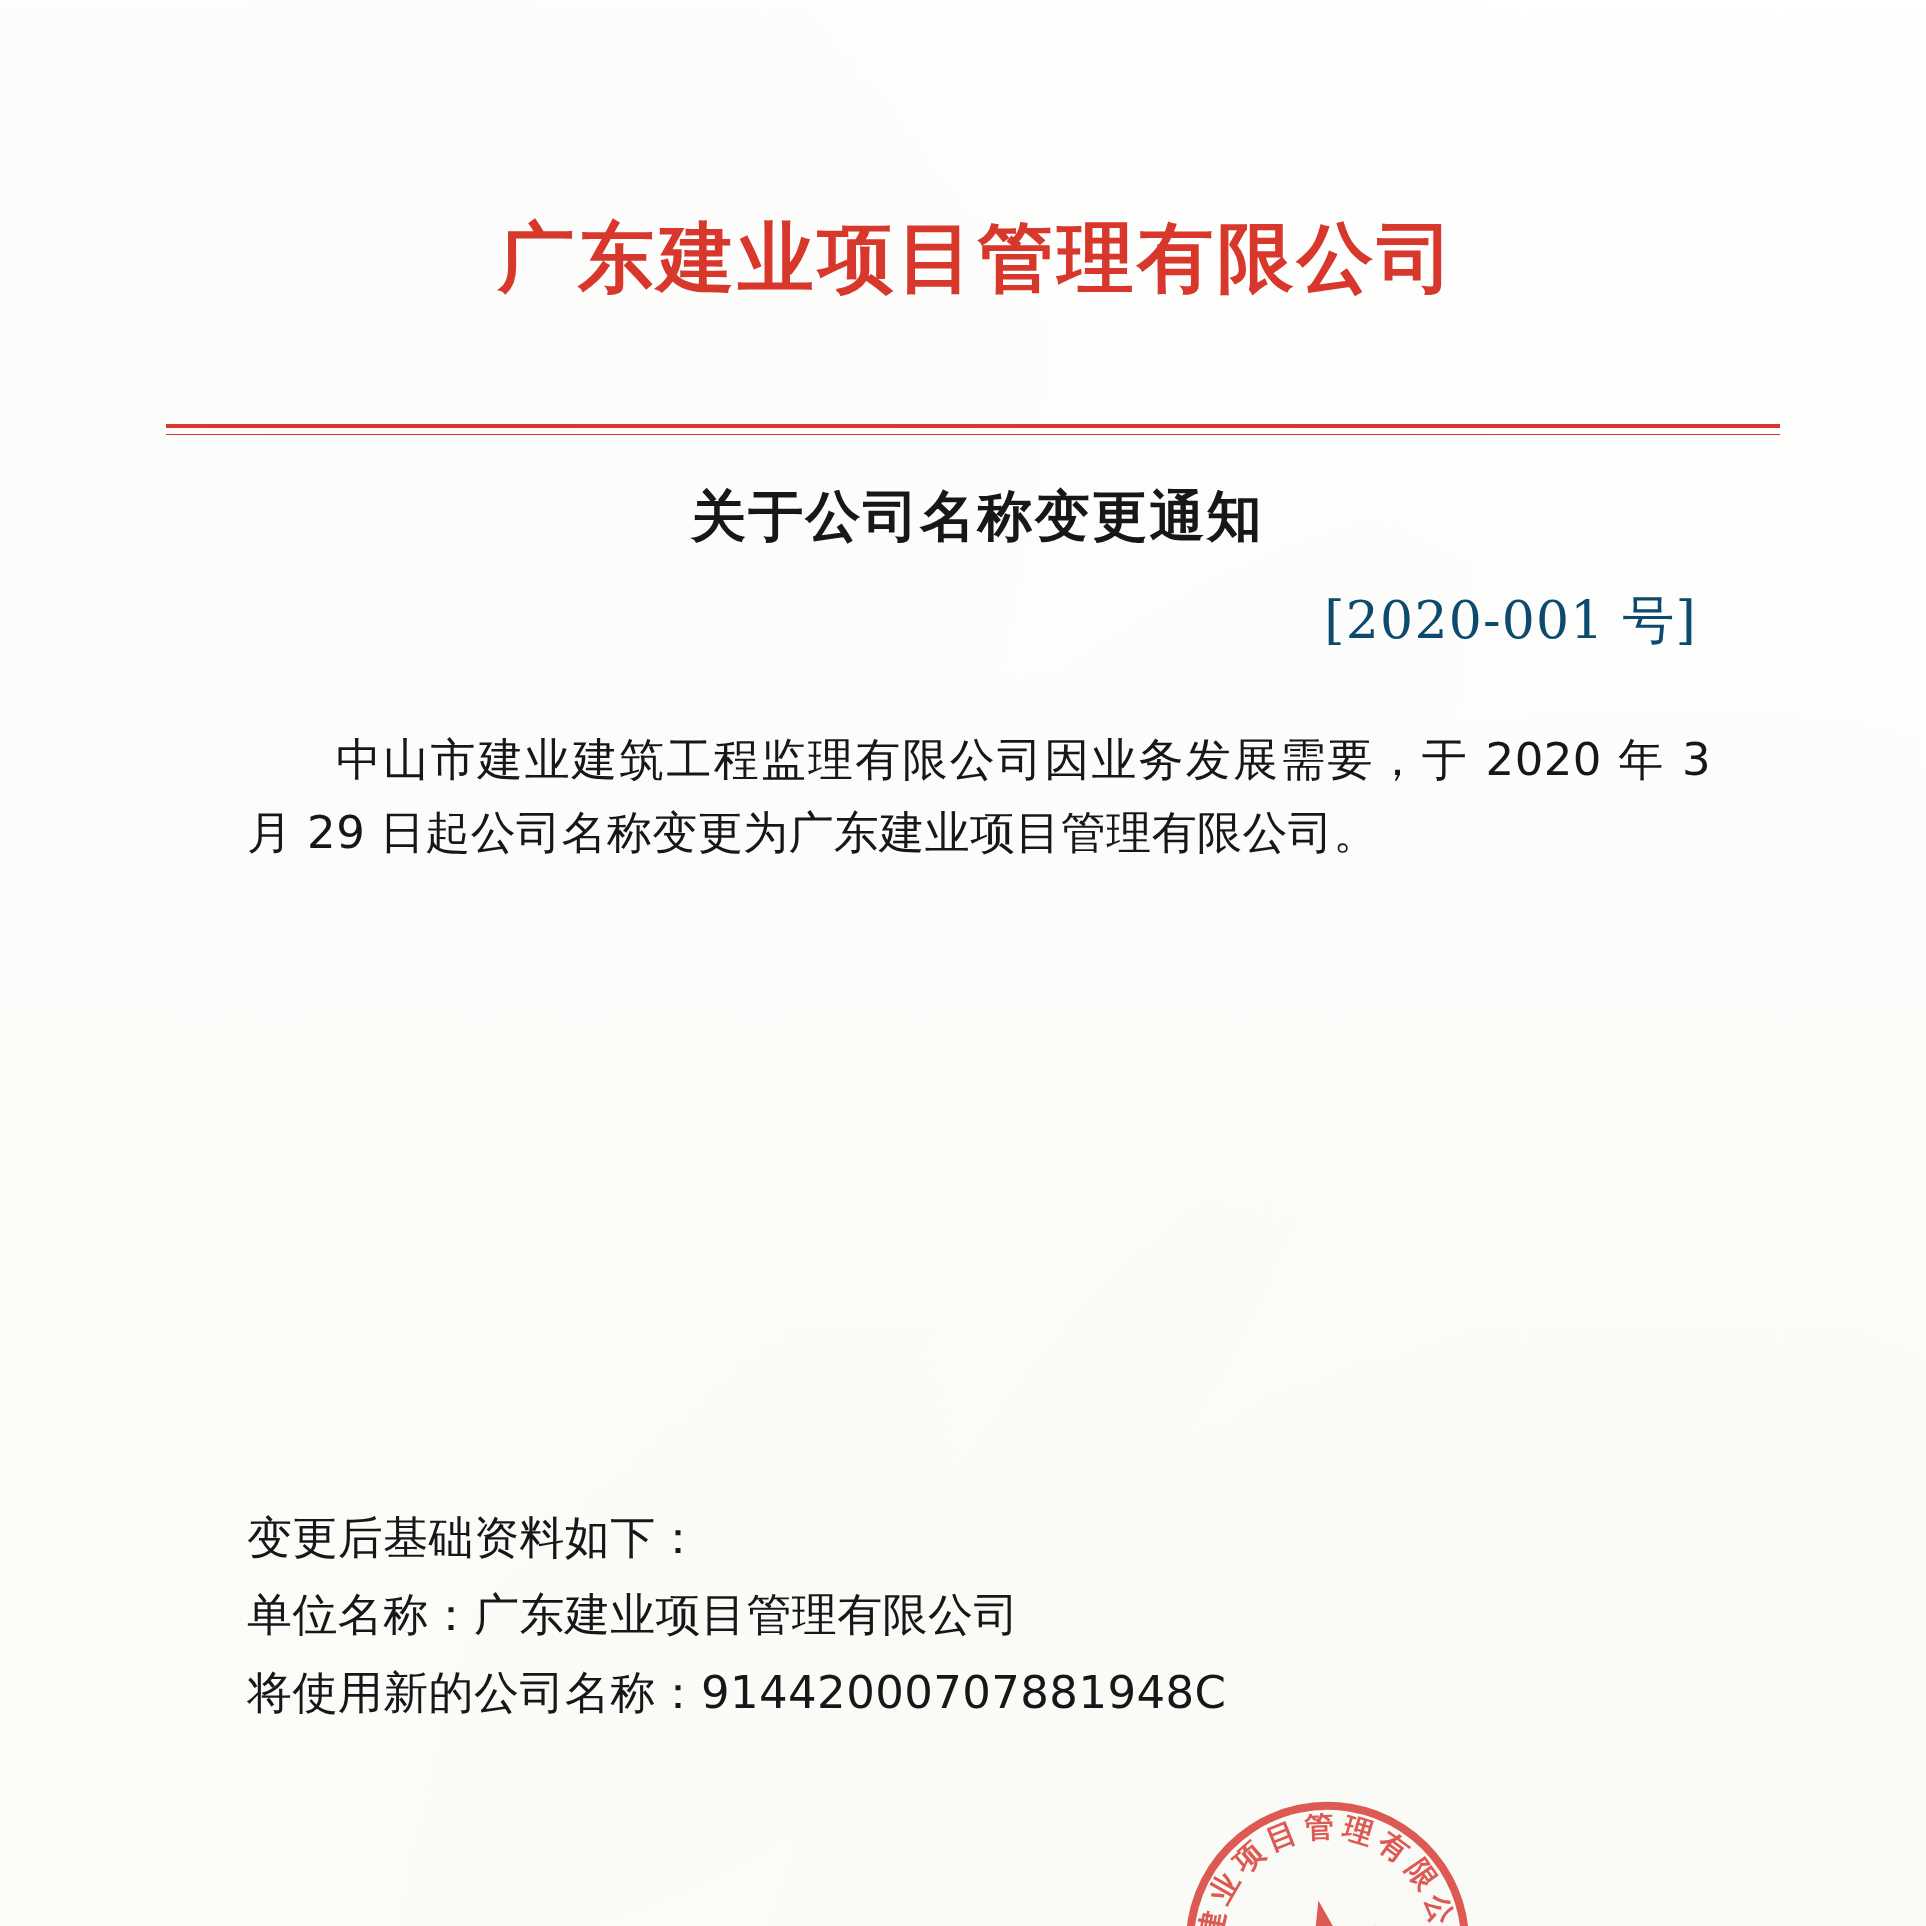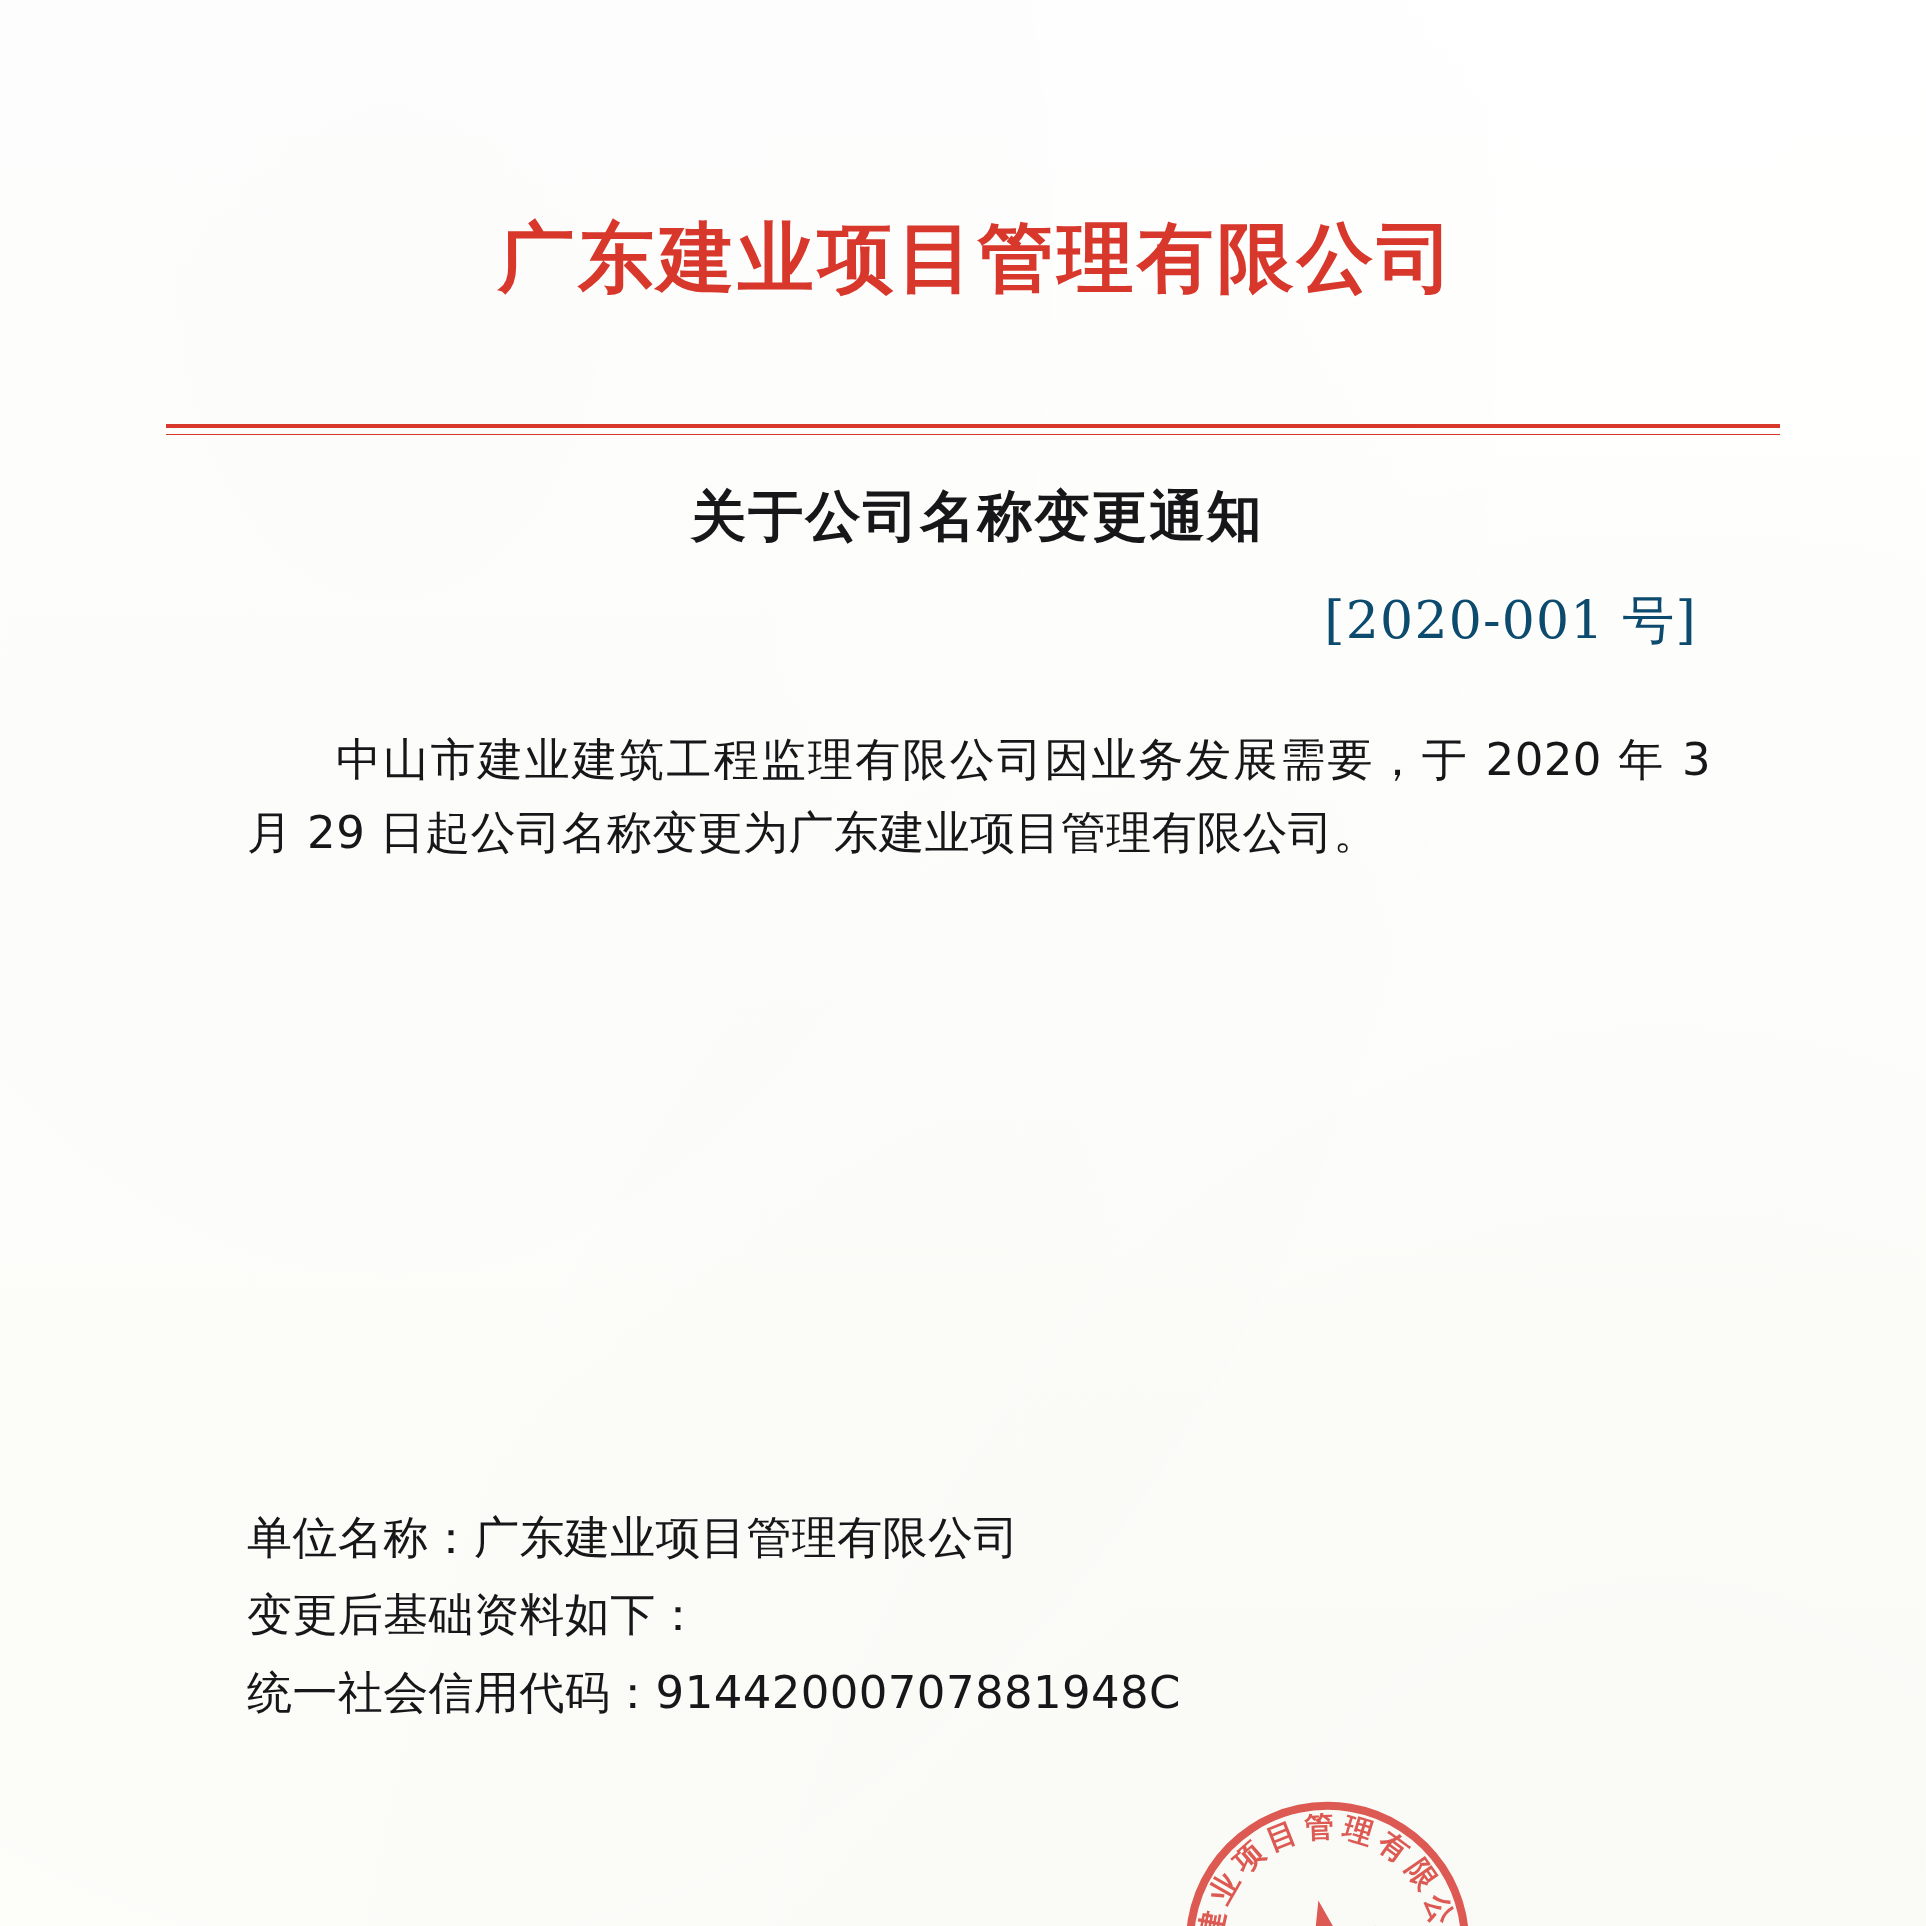--- a/index.html
+++ b/index.html
@@ -164,23 +164,23 @@
 
     <div class="doc-title">关于公司名称变更通知</div>
 
     <div class="doc-number">[2020-001 号]</div>
 
     <div class="body-block">
       <p class="para">中山市建业建筑工程监理有限公司因业务发展需要，于 2020 年 3 月 29 日起公司名称变更为广东建业项目管理有限公司。</p>
     </div>
 
     <div class="info-block">
+      <div class="info-line">变更后基础资料如下：</div>
       <div class="info-line">单位名称：广东建业项目管理有限公司</div>
-      <div class="info-line">变更后基础资料如下：</div>
-      <div class="info-line">统一社会信用代码：91442000707881948C</div>
+      <div class="info-line">将使用新的公司名称：91442000707881948C</div>
     </div>
 
     <div class="seal">
       <svg viewBox="0 0 400 400" xmlns="http://www.w3.org/2000/svg">
         <defs>
           <path id="sealTopArc" d="M 54 200 A 146 146 0 0 1 346 200"></path>
           <path id="sealBottomArc" d="M 78 200 A 122 122 0 0 0 322 200"></path>
         </defs>
         <circle cx="200" cy="200" r="188" fill="none" stroke="#d6332b" stroke-width="11"></circle>
         <text font-size="40" fill="#d6332b" letter-spacing="9" font-family="'DejaVu Sans','Liberation Sans',sans-serif" font-weight="700">

